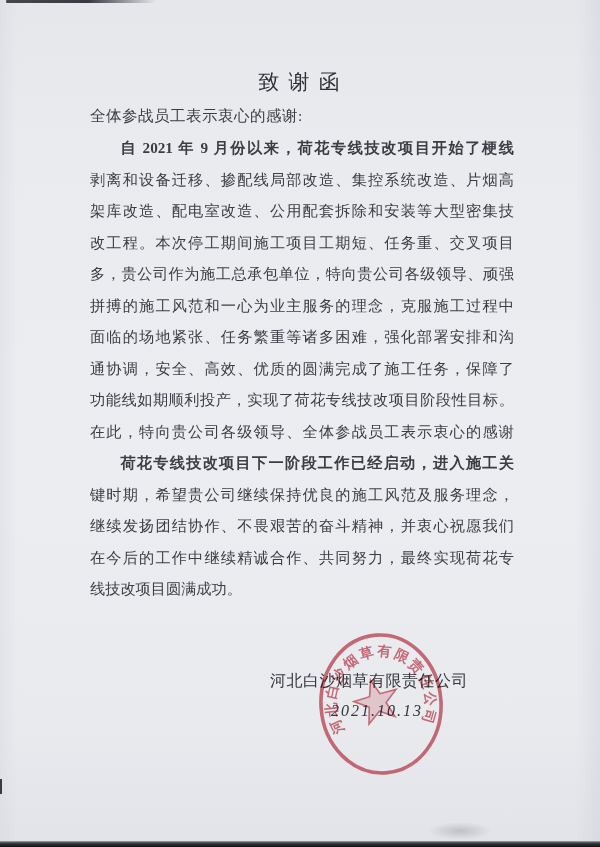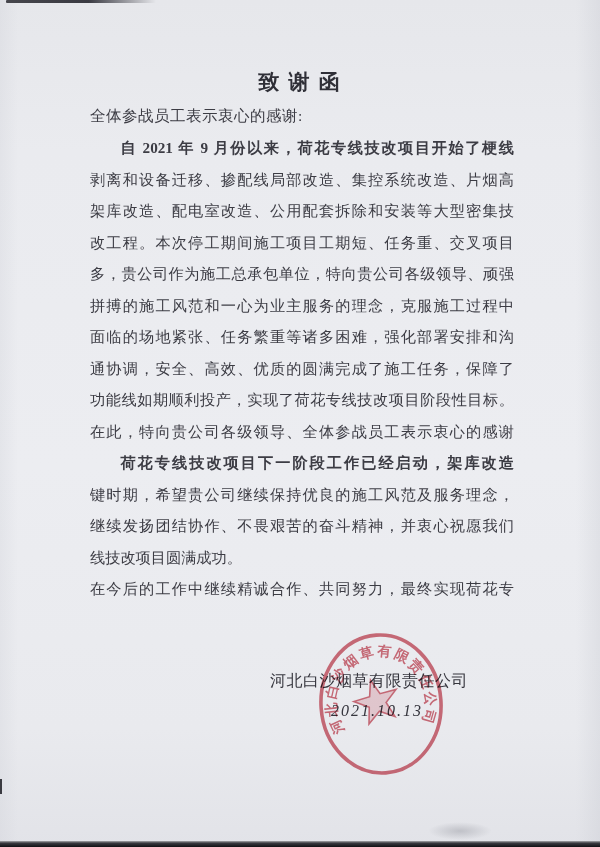--- a/index.html
+++ b/index.html
@@ -26,21 +26,21 @@
   .edge-left-mark{
     position:absolute;left:0;top:779px;width:2px;height:15px;
     background:#3a3a40;
   }
   .smudge{
     position:absolute;left:428px;top:822px;width:64px;height:18px;
     background:radial-gradient(ellipse at center, rgba(110,112,122,.30) 0%, rgba(110,112,122,0) 70%);
   }
   .title{
     position:absolute;left:0;top:68px;width:600px;
-    text-align:center;font-size:21px;font-weight:bold;
+    text-align:center;font-size:21px;font-weight:normal;
     letter-spacing:2px;color:#2f2f37;
   }
   .salutation{
     position:absolute;left:90px;top:106px;width:430px;
     font-size:15.5px;letter-spacing:0.5px;
   }
   .body-block{
     position:absolute;left:90px;top:132px;width:424px;
   }
   .bl{
@@ -90,25 +90,25 @@
     <div class="bl ind">自 2021 年 9 月份以来，荷花专线技改项目开始了梗线</div>
     <div class="bl">剥离和设备迁移、掺配线局部改造、集控系统改造、片烟高</div>
     <div class="bl">架库改造、配电室改造、公用配套拆除和安装等大型密集技</div>
     <div class="bl">改工程。本次停工期间施工项目工期短、任务重、交叉项目</div>
     <div class="bl">多，贵公司作为施工总承包单位，特向贵公司各级领导、顽强</div>
     <div class="bl">拼搏的施工风范和一心为业主服务的理念，克服施工过程中</div>
     <div class="bl">面临的场地紧张、任务繁重等诸多困难，强化部署安排和沟</div>
     <div class="bl">通协调，安全、高效、优质的圆满完成了施工任务，保障了</div>
     <div class="bl">功能线如期顺利投产，实现了荷花专线技改项目阶段性目标。</div>
     <div class="bl">在此，特向贵公司各级领导、全体参战员工表示衷心的感谢</div>
-    <div class="bl ind">荷花专线技改项目下一阶段工作已经启动，架库改造</div>
+    <div class="bl ind">荷花专线技改项目下一阶段工作已经启动，进入施工关</div>
     <div class="bl">键时期，希望贵公司继续保持优良的施工风范及服务理念，</div>
     <div class="bl">继续发扬团结协作、不畏艰苦的奋斗精神，并衷心祝愿我们</div>
+    <div class="bl">在今后的工作中继续精诚合作、共同努力，最终实现荷花专</div>
     <div class="bl end">线技改项目圆满成功。</div>
-    <div class="bl">在今后的工作中继续精诚合作、共同努力，最终实现荷花专</div>
   </div>
 
   <div class="signature">河北白沙烟草有限责任公司</div>
   <div class="date">2021.10.13</div>
 
   <svg class="seal" viewBox="0 0 136 152" aria-hidden="true">
     <g transform="rotate(-4 67 75)">
       <ellipse cx="67" cy="75" rx="60" ry="69" fill="none" stroke-width="3.6" stroke="#cf5866"></ellipse>
       <path id="sealArc" d="M 30.1 100.8 A 45 47 0 1 1 103.9 100.8" fill="none"></path>
       <text fill="#cf5866">

